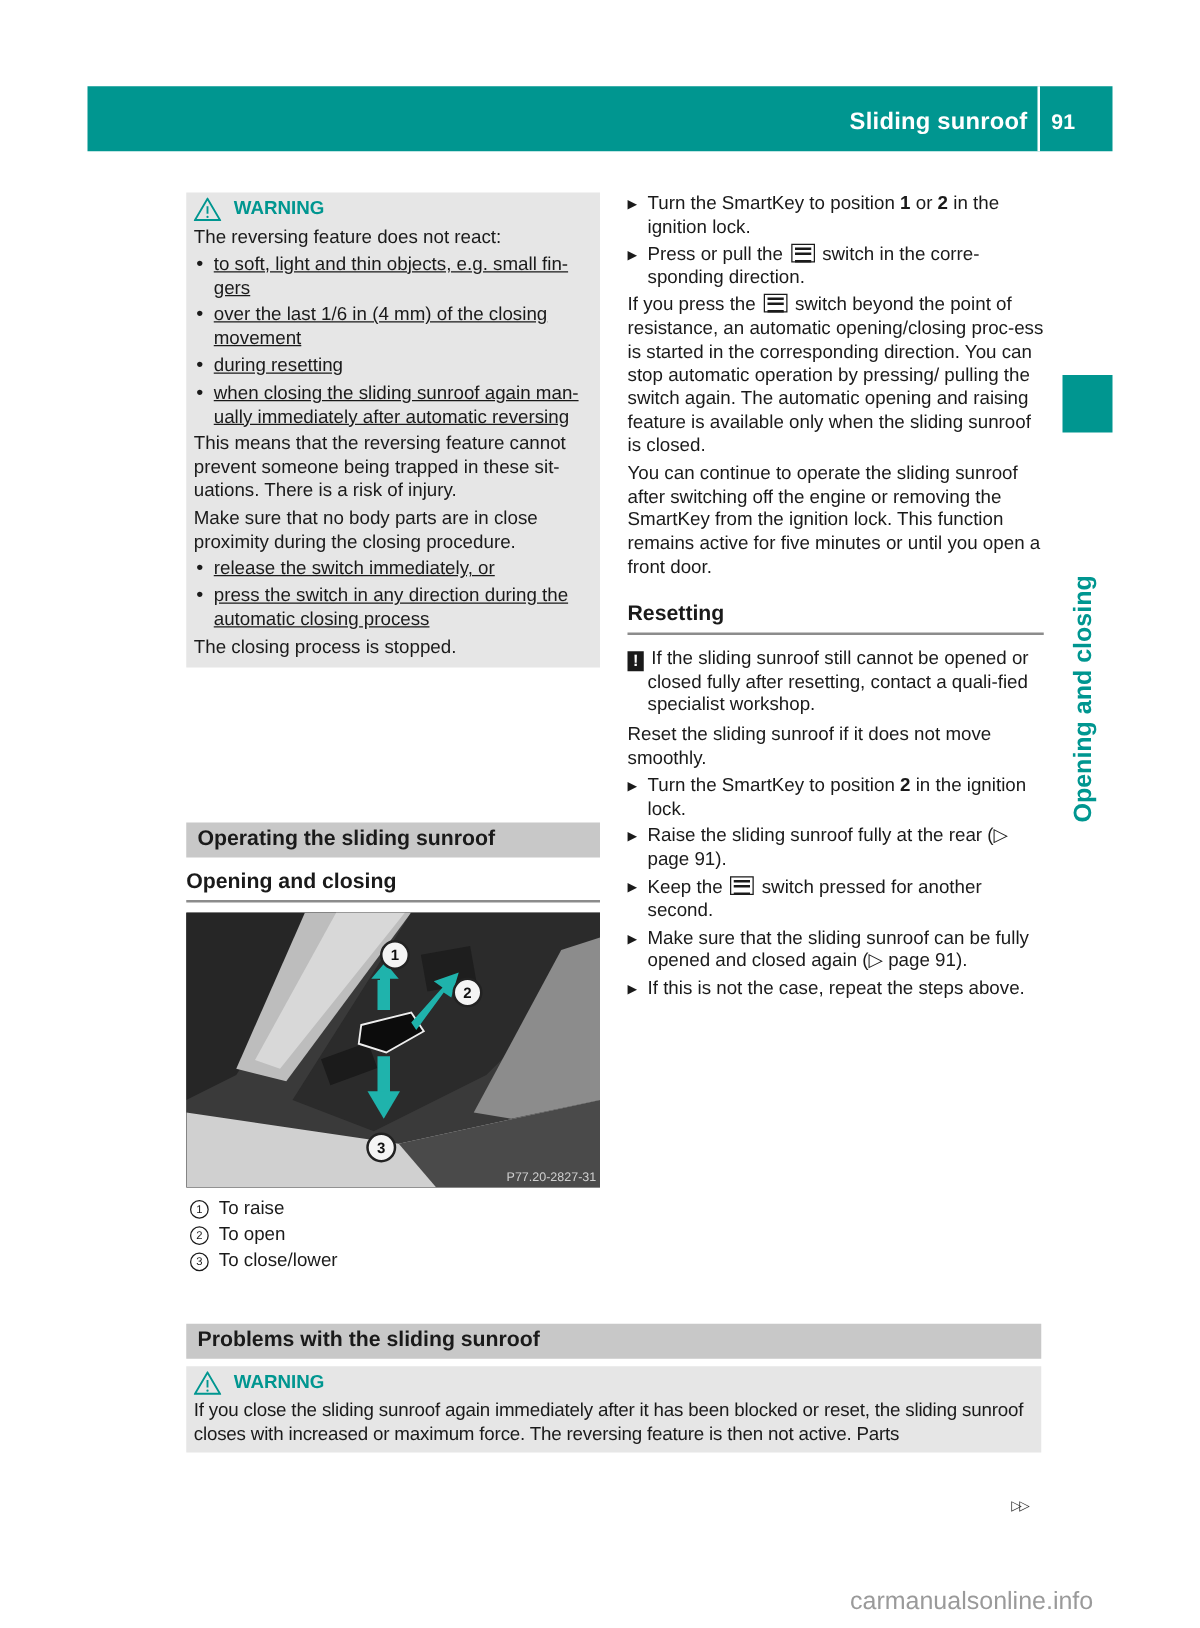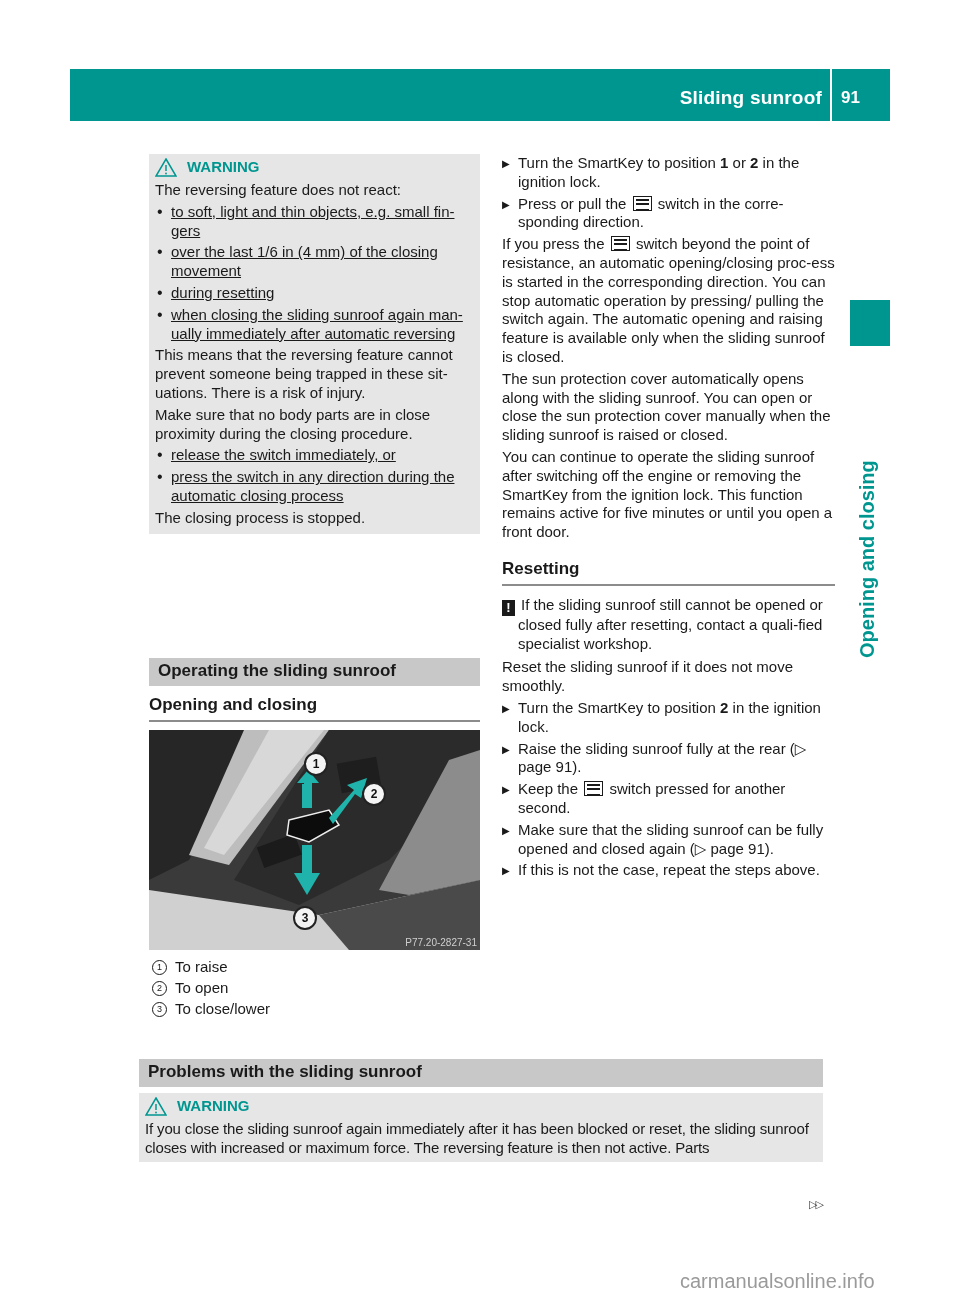--- a/index.html
+++ b/index.html
@@ -129,37 +129,36 @@
     <span>To close/lower</span>
   </div>
 </div>
 
 <div class="col" style="left:502px; top:154px; width:333px;">
   <ul class="steps">
     <li><span>Turn the SmartKey to position </span><b>1</b><span> or </span><b>2</b><span> in the ignition lock.</span></li>
     <li><span>Press or pull the </span><span class="sw-icon"></span><span> switch in the corre-sponding direction.</span></li>
   </ul>
   <p><span>If you press the </span><span class="sw-icon"></span><span> switch beyond the point of resistance, an automatic opening/closing proc-ess is started in the corresponding direction. You can stop automatic operation by pressing/ pulling the switch again. The automatic opening and raising feature is available only when the sliding sunroof is closed.</span></p>
-  <p>The sun protection cover automatically opens along with the sliding sunroof. You can open or close the sun protection cover manually when the sliding sunroof is raised or closed.</p>
   <p>You can continue to operate the sliding sunroof after switching off the engine or removing the SmartKey from the ignition lock. This function remains active for five minutes or until you open a front door.</p>
 
   <div class="sub-head" style="margin-top:18px; margin-bottom:10px;">Resetting</div>
 
   <p class="note"><span class="excl-icon" style="text-indent:0;">!</span><span>If the sliding sunroof still cannot be opened or closed fully after resetting, contact a quali-fied specialist workshop.</span></p>
   <p style="margin-top:5px;">Reset the sliding sunroof if it does not move smoothly.</p>
   <ul class="steps">
     <li><span>Turn the SmartKey to position </span><b>2</b><span> in the ignition lock.</span></li>
     <li>Raise the sliding sunroof fully at the rear (▷ page 91).</li>
     <li><span>Keep the </span><span class="sw-icon"></span><span> switch pressed for another second.</span></li>
     <li>Make sure that the sliding sunroof can be fully opened and closed again (▷ page 91).</li>
     <li>If this is not the case, repeat the steps above.</li>
   </ul>
 </div>
 
-<div class="col" style="left:139px; top:1059px; width:684px;">
+<div class="col" style="left:149px; top:1059px; width:684px;">
   <div class="section-bar">Problems with the sliding sunroof</div>
   <div class="warn-box" style="margin-top:6px; padding:4px 6px 4px 6px;">
     <div class="warn-head">
       <svg class="warn-icon" viewBox="0 0 22 19">
         <path d="M11 1 L21 18 L1 18 Z" fill="none" stroke="#009690" stroke-width="1.5"></path>
         <line x1="11" y1="7" x2="11" y2="13" stroke="#009690" stroke-width="1.5"></line>
         <circle cx="11" cy="15.5" r="0.9" fill="#009690"></circle>
       </svg>
       <span>WARNING</span>
     </div>

